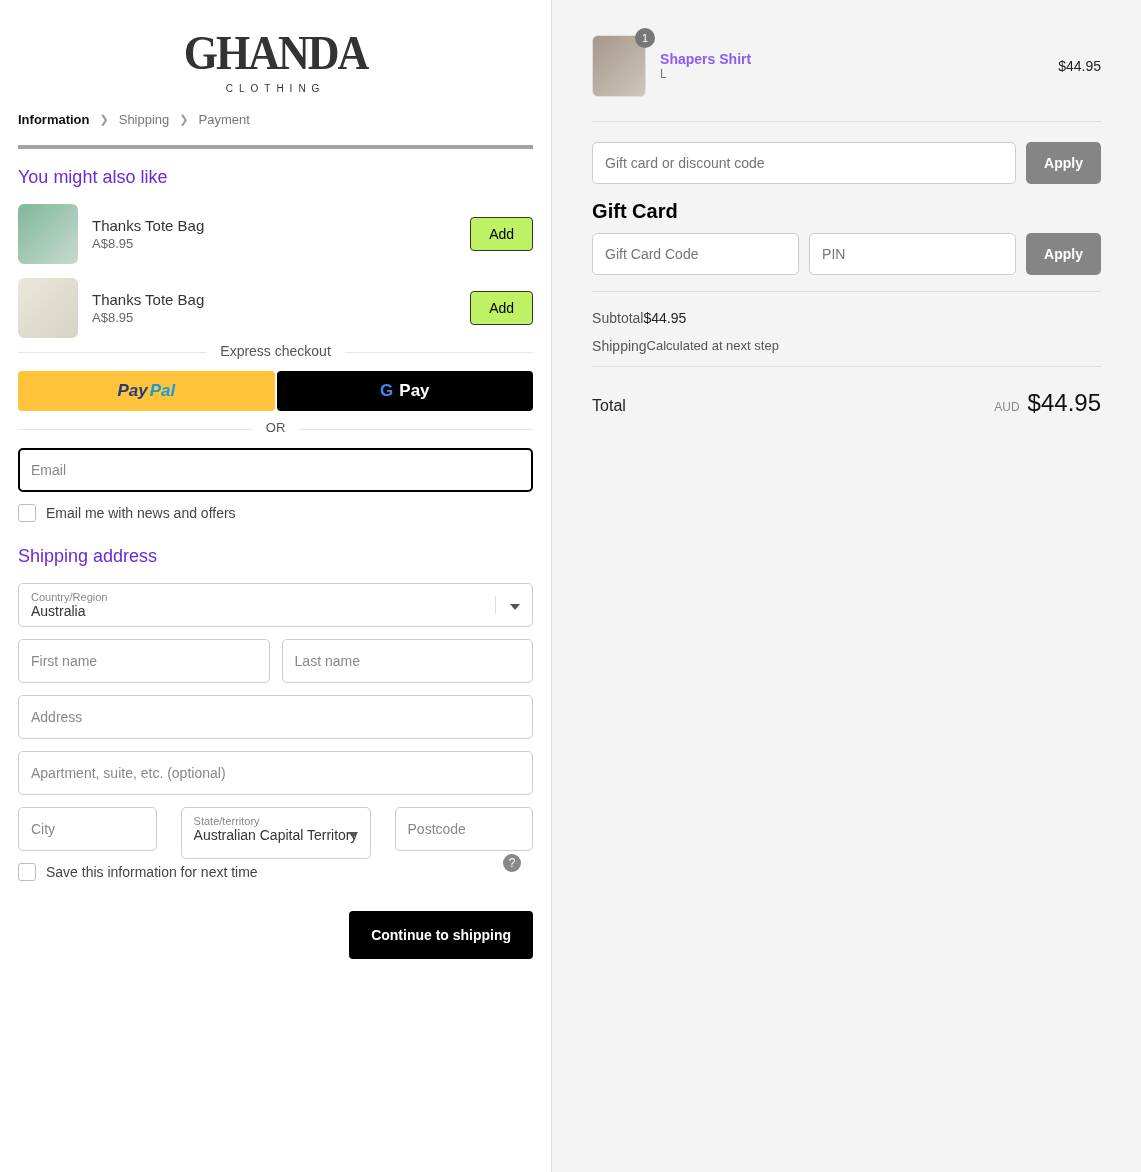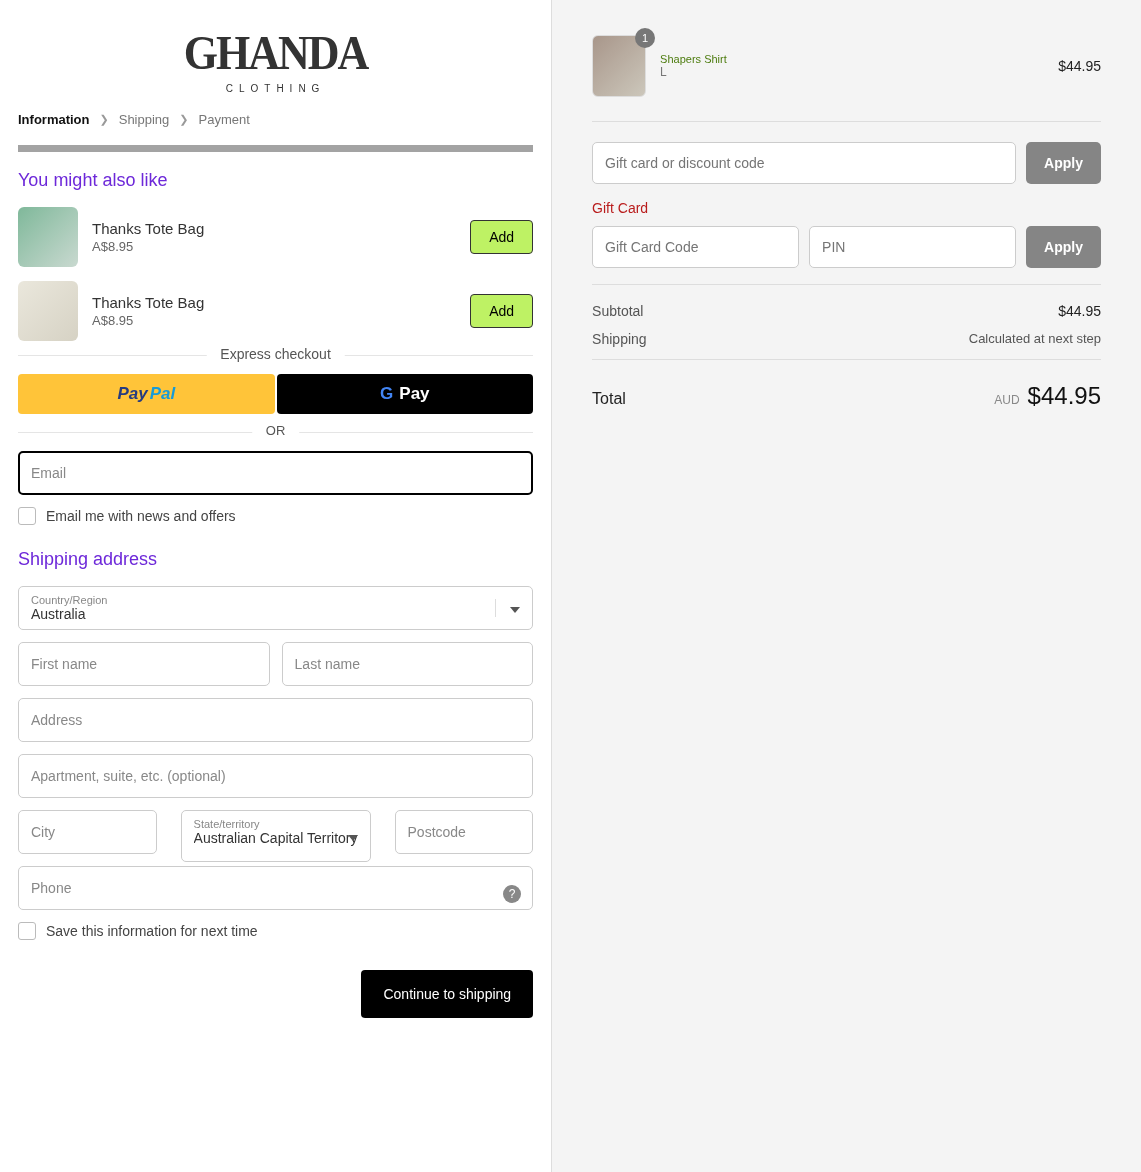--- a/index.html
+++ b/index.html
@@ -1,21 +1,21 @@
 <!DOCTYPE html>
 <html><head>
 <meta charset="utf-8">
 <style>
 *{box-sizing:border-box;margin:0;padding:0;font-family:-apple-system,BlinkMacSystemFont,"Segoe UI",Helvetica,Arial,sans-serif}
 body{display:flex;width:1141px;height:1172px;background:#fff;color:#333}
 .left{width:627px;padding:18px;background:#fff}
 .right{flex:1;background:#f4f4f4;border-left:1px solid #ddd;padding:35px 40px}
 .logo{font-family:"Brush Script MT",cursive;font-size:44px;font-weight:700;text-align:center;margin:10px 0 4px;letter-spacing:-2px;transform:scaleY(1.1)}
 .logo-sub{text-align:center;font-size:10px;letter-spacing:6px;margin-bottom:18px;color:#333}
-.crumb{display:flex;align-items:center;gap:10px;font-size:13px;color:#777;border-bottom:7px solid #a3a3a3;padding-bottom:18px;margin-bottom:18px}
+.crumb{display:flex;align-items:center;gap:10px;font-size:13px;color:#777;border-bottom:4px solid #a3a3a3;padding-bottom:18px;margin-bottom:18px}
 .crumb .active{color:#111;font-weight:600}
 .crumb .chev{color:#999;font-size:11px}
 h2{font-size:18px;font-weight:400;margin-bottom:16px;color:#6d28d9}
 .upsell{display:flex;align-items:center;gap:14px;margin-bottom:14px}
 .upsell .thumb{width:60px;height:60px;border-radius:6px;background:linear-gradient(135deg,#7fb89a,#c9d9d0)}
 .upsell .thumb.t2{background:linear-gradient(135deg,#eae7dc,#d6d2c4)}
 .upsell .info{flex:1}
 .upsell .name{font-size:15px;color:#333;margin-bottom:2px}
 .upsell .price{font-size:13px;color:#666}
 .upsell button{border:1px solid #333;background:#bef264;padding:8px 18px;border-radius:4px;font-size:14px;cursor:pointer}
@@ -39,35 +39,35 @@
 .sel .lab{font-size:11px;color:#888}
 .sel .val{font-size:14px;color:#333}
 .sel .caret{position:absolute;right:12px;top:50%;transform:translateY(-50%);border-left:1px solid #ddd;padding-left:14px}
 .sel .caret::after{content:"";border-left:5px solid transparent;border-right:5px solid transparent;border-top:6px solid #555;display:inline-block}
 .grid2{display:flex;gap:12px}
 .grid2 > *{flex:1}
 .grid3{display:flex;gap:24px}
 .grid3 > *{flex:1}
 .phone-wrap{position:relative}
 .qmark{position:absolute;right:12px;top:50%;transform:translateY(-50%);width:18px;height:18px;border-radius:50%;background:#888;color:#fff;font-size:12px;display:flex;align-items:center;justify-content:center}
-.cta{float:right;background:#000;color:#fff;border:none;border-radius:4px;padding:16px 22px;font-size:14px;font-weight:400;cursor:pointer;margin-top:6px}
+.cta{float:right;background:#000;color:#fff;border:none;border-radius:4px;padding:16px 22px;font-size:14px;font-weight:700;cursor:pointer;margin-top:6px}
 .cart-item{display:flex;align-items:center;gap:14px;padding-bottom:24px;border-bottom:1px solid #ddd;margin-bottom:20px}
 .cart-item .thumb{width:54px;height:62px;border:1px solid #ddd;border-radius:6px;background:linear-gradient(135deg,#a8968a,#ccc7bb);position:relative}
 .badge{position:absolute;top:-8px;right:-10px;background:#777;color:#fff;font-size:11px;border-radius:50%;width:20px;height:20px;display:flex;align-items:center;justify-content:center}
 .cart-item .info{flex:1}
-.cart-item .name{font-size:11px;font-weight:400;color:#4d7c0f}
+.cart-item .name{font-size:14px;font-weight:700;color:#8b5cf6}
 .cart-item .var{font-size:12px;color:#777}
 .cart-item .price{font-size:14px;color:#222}
 .dcode{display:flex;gap:10px;margin-bottom:16px}
 .dcode input{flex:1;border:1px solid #ccc;border-radius:5px;padding:12px;font-size:14px}
 .apply{background:#858585;color:#fff;border:none;border-radius:5px;padding:0 18px;font-size:14px;font-weight:600;cursor:pointer}
-.gc-label{font-size:14px;font-weight:400;margin-bottom:10px;color:#b91c1c}
+.gc-label{font-size:20px;font-weight:700;margin-bottom:10px;color:#000000}
 .dcode .pin{flex:0 0 76px}
 .sum{border-top:1px solid #ddd;padding-top:18px;margin-top:6px}
-.sum-row{display:flex;justify-content:space-between;font-size:14px;color:#555;margin-bottom:12px}
+.sum-row{display:flex;justify-content:flex-start;font-size:14px;color:#555;margin-bottom:12px}
 .total-row{border-top:1px solid #ddd;padding-top:22px;margin-top:10px;display:flex;justify-content:space-between;align-items:baseline}
 .total-row .lab{font-size:16px;color:#222;font-weight:500}
 .total-row .cur{font-size:12px;color:#888;margin-right:8px}
 .total-row .amt{font-size:24px;color:#111;font-weight:500}
 .gg{display:inline-flex;gap:1px;font-weight:700}
 </style>
 </head>
 <body>
 
 <div class="left">
@@ -140,21 +140,20 @@
   <div class="grid3">
     <input class="field" placeholder="City" style="">
     <div class="sel" style="margin-bottom:4px">
       <div class="lab">State/territory</div>
       <div class="val" style="white-space:nowrap;overflow:hidden">Australian Capital Territory</div>
       <span class="caret" style="border:none;padding:0"></span>
     </div>
     <input class="field" placeholder="Postcode" style="">
   </div>
   <div class="phone-wrap">
-    <input class="field" placeholder="Phone" style="">
     <span class="qmark">?</span>
   </div>
   <label class="check">
       <span class="box"></span>
       <span>Save this information for next time</span>
     </label>
   <button class="cta">Continue to shipping</button>
 </div>
 
 <div class="right">

